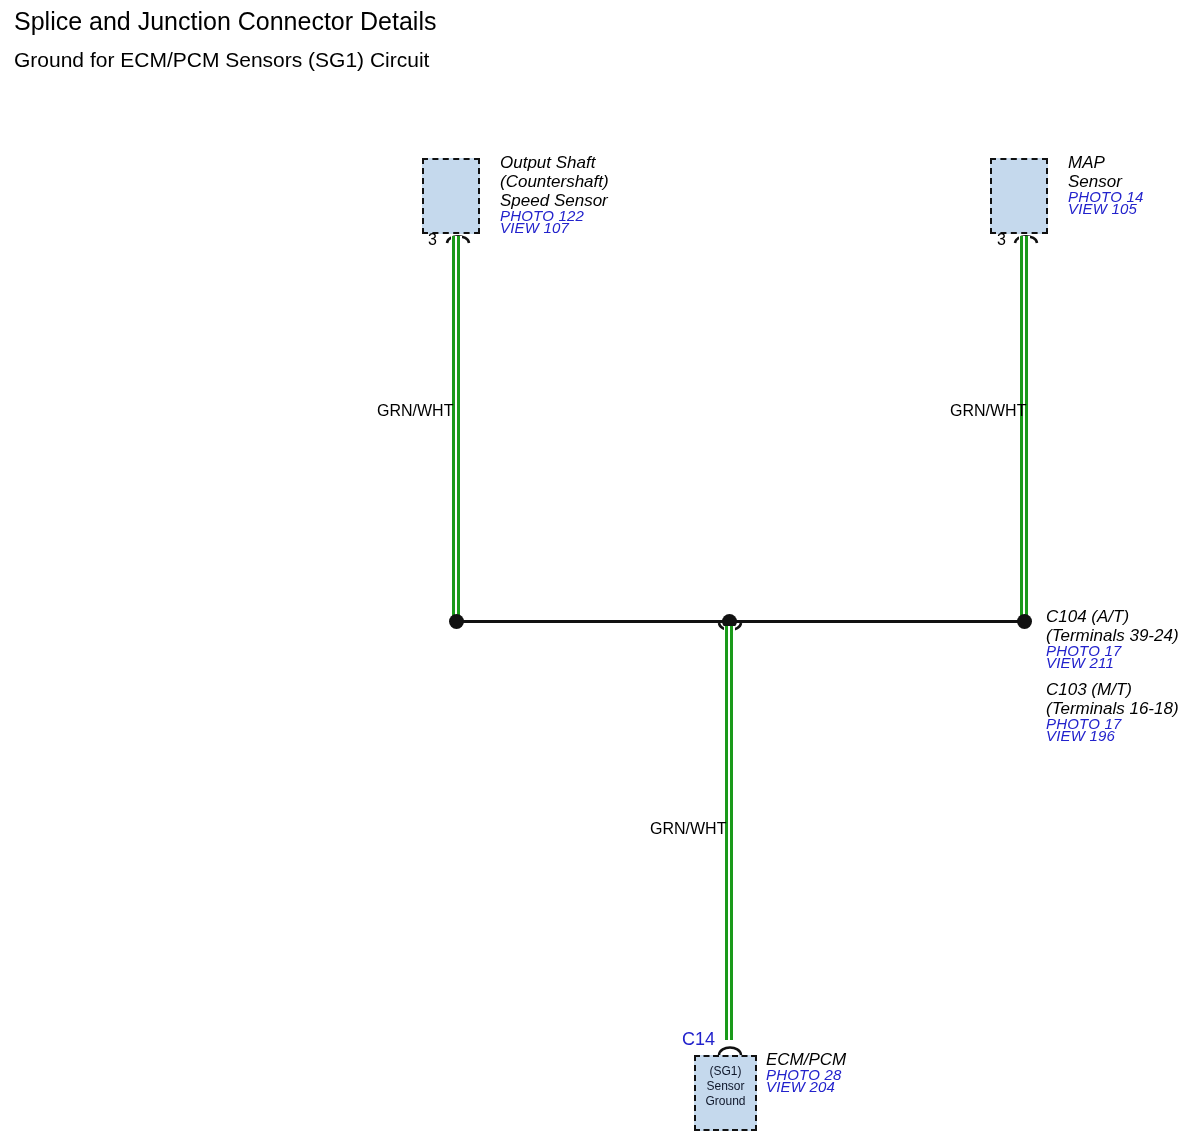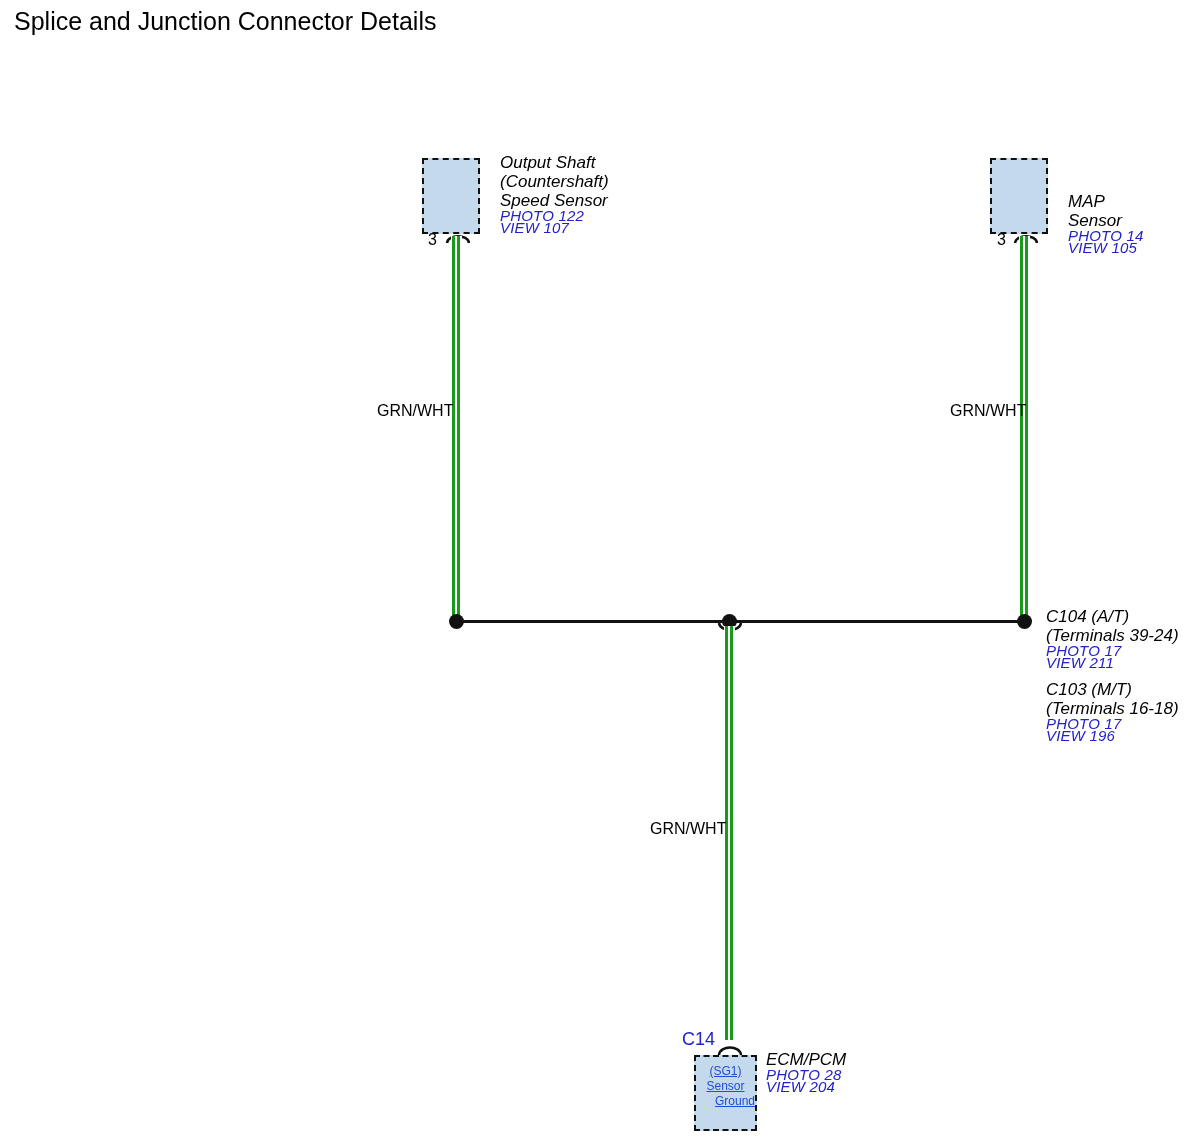--- a/index.html
+++ b/index.html
@@ -40,23 +40,22 @@
     background: #c5d9ed;
     border: 2px dashed #111111;
     box-sizing: border-box;
   }
   .conn-box-inner-text {
     position: absolute;
     left: 0;
     width: 100%;
     text-align: center;
     font-size: 12px;
-    color: #1d4ed8;
+    color: #0f172a;
     line-height: 14px;
-    text-decoration: underline;
   }
 
   
   .conn-label {
     position: absolute;
     white-space: nowrap;
     font-style: italic;
   }
   .conn-label .big {
     display: block;
@@ -123,20 +122,21 @@
     color: #000000;
     white-space: nowrap;
   }
 </style>
 </head>
 <body>
 
 <div id="page">
 
   <div class="title-main">Splice and Junction Connector Details</div>
+  <div class="title-sub">Ground for ECM/PCM Sensors (SG1) Circuit</div>
 
   <div class="conn-box" style="left:422px; top:158px; width:58px; height:76px;"></div>
 
   <div class="conn-label" style="left:500px; top:153px;">
     <span class="big">Output Shaft</span>
     <span class="big">(Countershaft)</span>
     <span class="big">Speed Sensor</span>
     <span class="ref">PHOTO 122</span>
     <span class="ref">VIEW 107</span>
   </div>
@@ -146,21 +146,21 @@
   <svg class="arc-svg" style="left:446px; top:231px;" width="24" height="14">
     <path d="M1,12 C2,3 22,3 23,12" stroke="#111111" stroke-width="2.5" fill="none"></path>
   </svg>
 
   <div class="wire-v" style="left:451px; top:236px; height:386px;"></div>
 
   <div class="wire-label" style="left:377px; top:402px;">GRN/WHT</div>
 
   <div class="conn-box" style="left:990px; top:158px; width:58px; height:76px;"></div>
 
-  <div class="conn-label" style="left:1068px; top:153px;margin-top:39px;">
+  <div class="conn-label" style="left:1068px; top:153px;">
     <span class="big">MAP</span>
     <span class="big">Sensor</span>
     <span class="ref">PHOTO 14</span>
     <span class="ref">VIEW 105</span>
   </div>
 
   <div class="pin-num" style="left:997px; top:231px;">3</div>
 
   <svg class="arc-svg" style="left:1014px; top:231px;" width="24" height="14">
     <path d="M1,12 C2,3 22,3 23,12" stroke="#111111" stroke-width="2.5" fill="none"></path>
@@ -200,21 +200,21 @@
 
   <div class="conn-id" style="left:682px; top:1029px;">C14</div>
 
   <svg class="arc-svg" style="left:718px; top:1042px;" width="24" height="14">
     <path d="M1,13 C2,3 22,3 23,13" stroke="#111111" stroke-width="2.5" fill="none"></path>
   </svg>
 
   <div class="conn-box" style="left:694px; top:1055px; width:63px; height:76px;">
     <span class="conn-box-inner-text" style="top:7px;">(SG1)</span>
     <span class="conn-box-inner-text" style="top:22px;">Sensor</span>
-    <span class="conn-box-inner-text" style="top:37px;text-align:right;">Ground</span>
+    <span class="conn-box-inner-text" style="top:37px;">Ground</span>
   </div>
 
   <div class="conn-label" style="left:766px; top:1050px;">
     <span class="big">ECM/PCM</span>
     <span class="ref">PHOTO 28</span>
     <span class="ref">VIEW 204</span>
   </div>
 
 </div>
 

